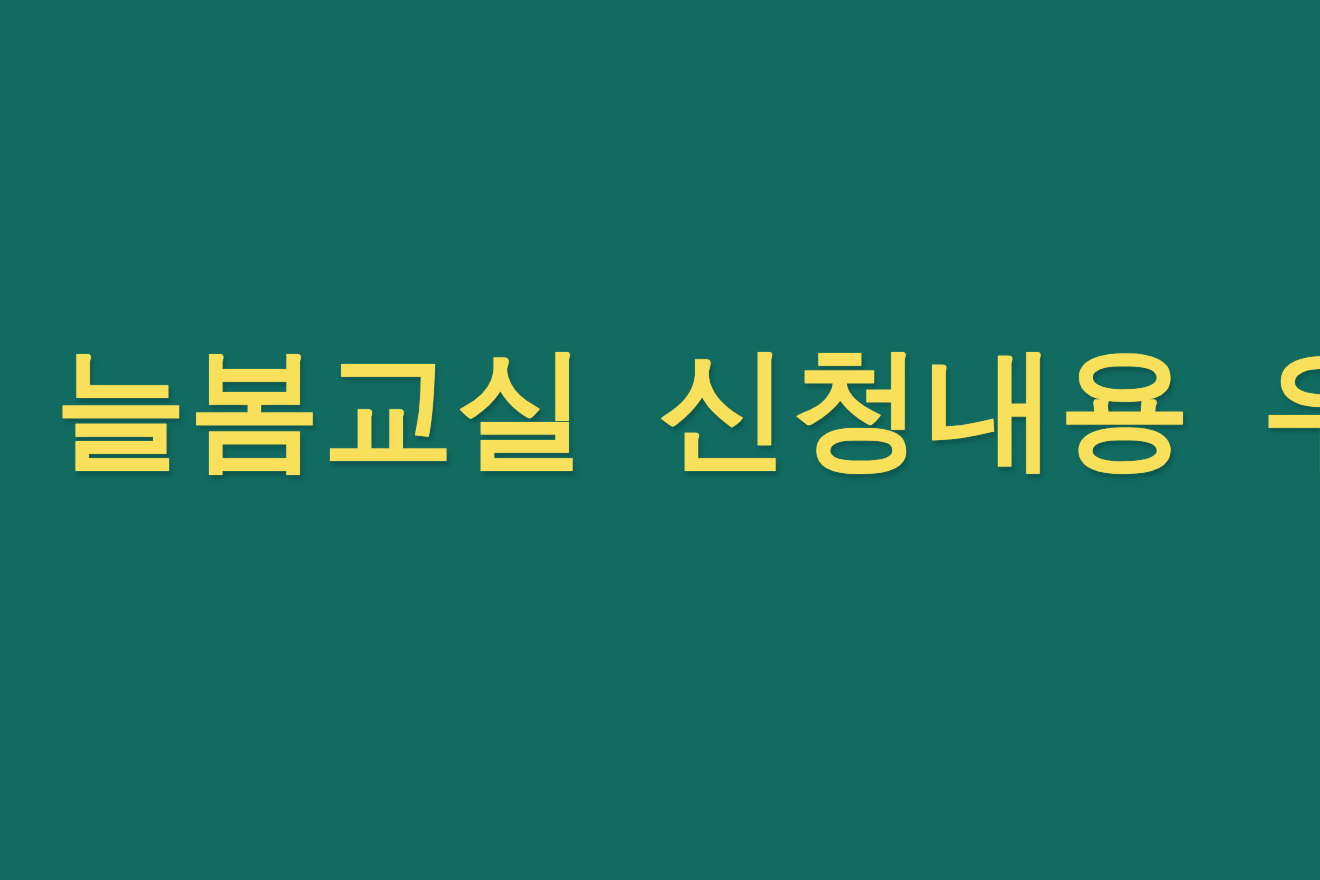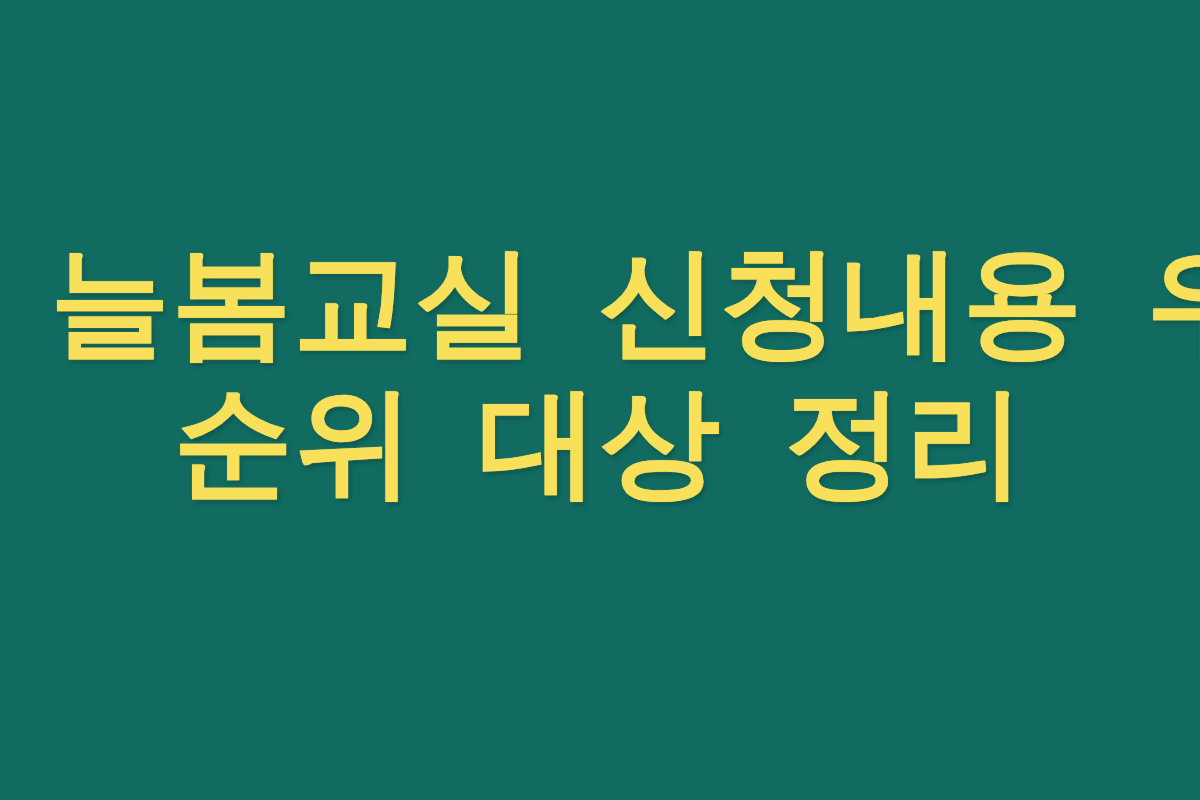--- a/index.html
+++ b/index.html
@@ -63,17 +63,16 @@
 </style>
 </head>
 <body>
 
 <div class="thumbnail-card">
 
   <div class="title-block">
 
     <span class="title-line title-line--first">늘봄교실 신청내용 우선</span>
 
-    <span class="title-line title-line--second">순위 대상 정리</span>
 
   </div>
 
 </div>
 
 </body></html>

